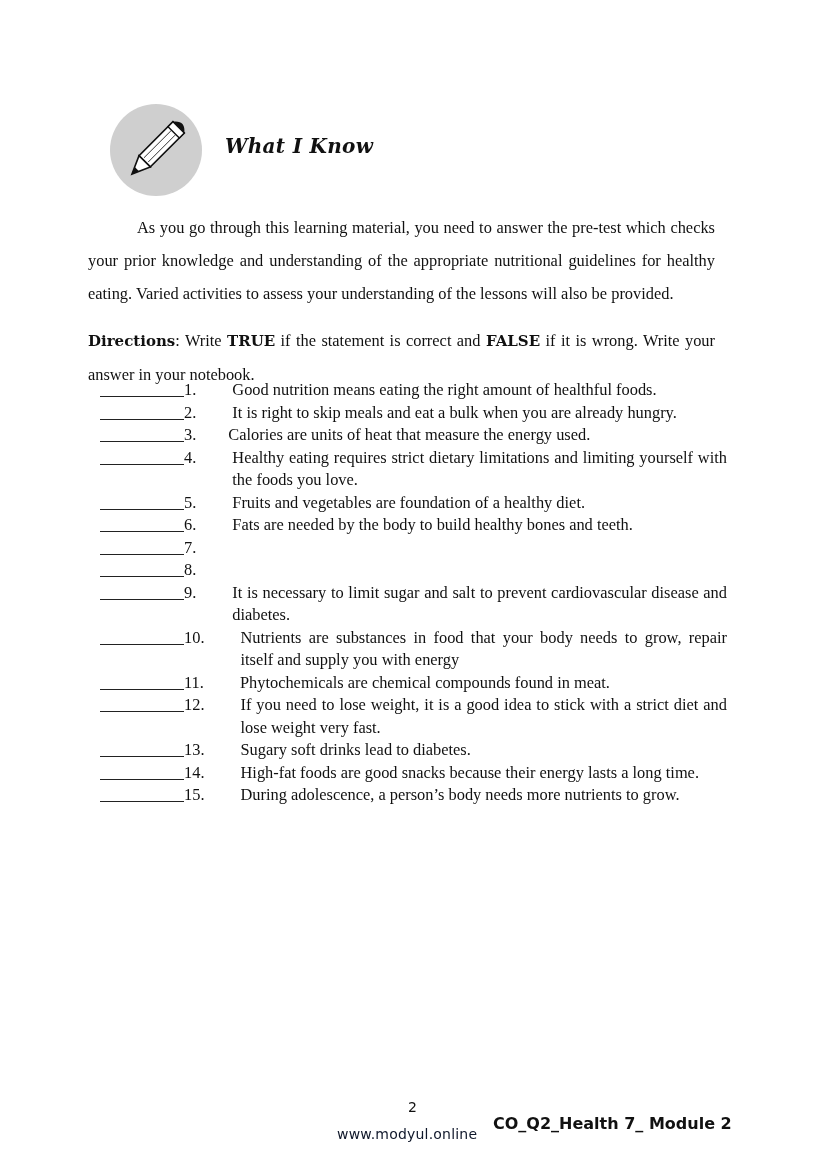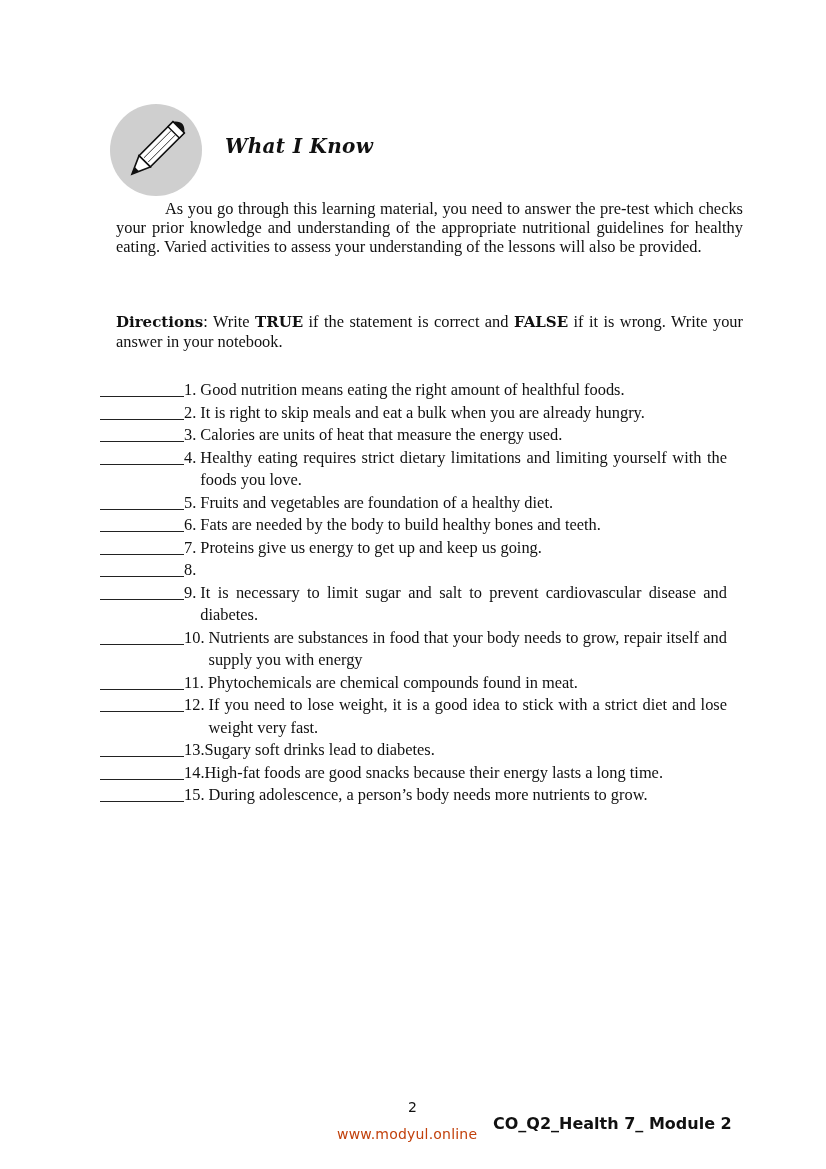--- a/index.html
+++ b/index.html
@@ -3,37 +3,37 @@
 <meta charset="utf-8">
 <style>
   html, body { margin: 0; padding: 0; background: #ffffff; }
   body { width: 826px; height: 1169px; position: relative; overflow: hidden;
          font-family: "DejaVu Serif", "Liberation Serif", serif; color: #111; }
   .icon-circle { position: absolute; left: 110px; top: 104px; width: 92px; height: 92px;
                  border-radius: 50%; background: #cfcfcf; }
   .icon-circle svg { position: absolute; left: 0; top: 0; }
   .title { position: absolute; left: 225px; top: 134px; font-family: "DejaVu Serif", serif;
            font-weight: bold; font-style: italic; font-size: 20px; letter-spacing: 0.3px; }
-  .text { position: absolute; left: 116px; width: 627px; font-family: "Liberation Serif", serif;
-          font-size: 16.4px; line-height: 19px; text-align: justify; }
+  .text { position: absolute; left: 88px; width: 627px; font-family: "Liberation Serif", serif;
+          font-size: 16.4px; line-height: 33px; text-align: justify; margin-top: 12px; }
   .intro { top: 199px; text-indent: 49px; }
   .intro p { margin: 0; }
   .directions { top: 312px; }
   .directions b { font-family: "DejaVu Serif", serif; font-size: 15px; }
   .items { position: absolute; left: 100px; top: 379px; width: 627px;
            font-family: "Liberation Serif", serif; font-size: 16.4px; line-height: 22.5px; }
   .item { display: flex; }
   .blank { width: 84px; flex: none; border-bottom: 1px solid #222; height: 17px; }
   .num { flex: none; }
-  .stmt { flex: 1; text-align: justify; text-align-last: left; }
+  .stmt { flex: 1; text-align: justify; text-align-last: left; margin-left: 32px; }
   .item .body { flex: 1; }
   .footer-page { position: absolute; left: 408px; top: 1099px; font-family: "DejaVu Sans", sans-serif;
                  font-size: 14px; }
   .footer-watermark { position: absolute; left: 337px; top: 1126px; font-family: "DejaVu Sans", sans-serif;
-                      font-size: 14px; color: #c2410c; letter-spacing: 0.2px; }
+                      font-size: 14px; color: #0f172a; letter-spacing: 0.2px; }
   .footer-module { position: absolute; left: 493px; top: 1114px; font-family: "DejaVu Sans", sans-serif;
                    font-weight: bold; font-size: 16px; }
 </style>
 </head>
 <body>
 
 <div class="icon-circle">
   <svg width="92" height="92" viewBox="0 0 92 92">
     <g transform="rotate(45 46 46)">
       <rect x="38" y="14" width="16" height="48" fill="#ffffff" stroke="#111" stroke-width="1.6"></rect>
@@ -68,21 +68,21 @@
       <div class="blank"></div>
       <span class="num">2.</span>
       <div class="body" style="display: flex;">
         <span style="width: 4px; flex: 0 0 auto;"></span>
         <span class="stmt">It is right to skip meals and eat a bulk when you are already hungry.</span>
       </div>
     </div>
     <div class="item">
       <div class="blank"></div>
       <span class="num">3.</span>
-      <div class="body" style="display: flex;">
+      <div class="body" style="display: flex; flex-direction: column;">
         <span style="width: 4px; flex: 0 0 auto;"></span>
         <span class="stmt">Calories are units of heat that measure the energy used.</span>
       </div>
     </div>
     <div class="item">
       <div class="blank"></div>
       <span class="num">4.</span>
       <div class="body" style="display: flex;">
         <span style="width: 4px; flex: 0 0 auto;"></span>
         <span class="stmt">Healthy eating requires strict dietary limitations and limiting yourself with the foods you love.</span>
@@ -100,24 +100,20 @@
       <div class="blank"></div>
       <span class="num">6.</span>
       <div class="body" style="display: flex;">
         <span style="width: 4px; flex: 0 0 auto;"></span>
         <span class="stmt">Fats are needed by the body to build healthy bones and teeth.</span>
       </div>
     </div>
     <div class="item">
       <div class="blank"></div>
       <span class="num">7.</span>
-      <div class="body" style="display: flex;">
-        <span style="width: 4px; flex: 0 0 auto;"></span>
-        <span class="stmt">Proteins give us energy to get up and keep us going.</span>
-      </div>
     </div>
     <div class="item">
       <div class="blank"></div>
       <span class="num">8.</span>
     </div>
     <div class="item">
       <div class="blank"></div>
       <span class="num">9.</span>
       <div class="body" style="display: flex;">
         <span style="width: 4px; flex: 0 0 auto;"></span>
@@ -144,29 +140,29 @@
       <div class="blank"></div>
       <span class="num">12.</span>
       <div class="body" style="display: flex;">
         <span style="width: 4px; flex: 0 0 auto;"></span>
         <span class="stmt">If you need to lose weight, it is a good idea to stick with a strict diet and lose weight very fast.</span>
       </div>
     </div>
     <div class="item">
       <div class="blank"></div>
       <span class="num">13.</span>
-      <div class="body" style="display: flex; flex-direction: column;">
+      <div class="body" style="display: flex;">
         <span style="width: 4px; flex: 0 0 auto;"></span>
         <span class="stmt">Sugary soft drinks lead to diabetes.</span>
       </div>
     </div>
     <div class="item">
       <div class="blank"></div>
       <span class="num">14.</span>
-      <div class="body" style="display: flex; flex-direction: column;">
+      <div class="body" style="display: flex;">
         <span style="width: 4px; flex: 0 0 auto;"></span>
         <span class="stmt">High-fat foods are good snacks because their energy lasts a long time.</span>
       </div>
     </div>
     <div class="item">
       <div class="blank"></div>
       <span class="num">15.</span>
       <div class="body" style="display: flex;">
         <span style="width: 4px; flex: 0 0 auto;"></span>
         <span class="stmt">During adolescence, a person’s body needs more nutrients to grow.</span>

